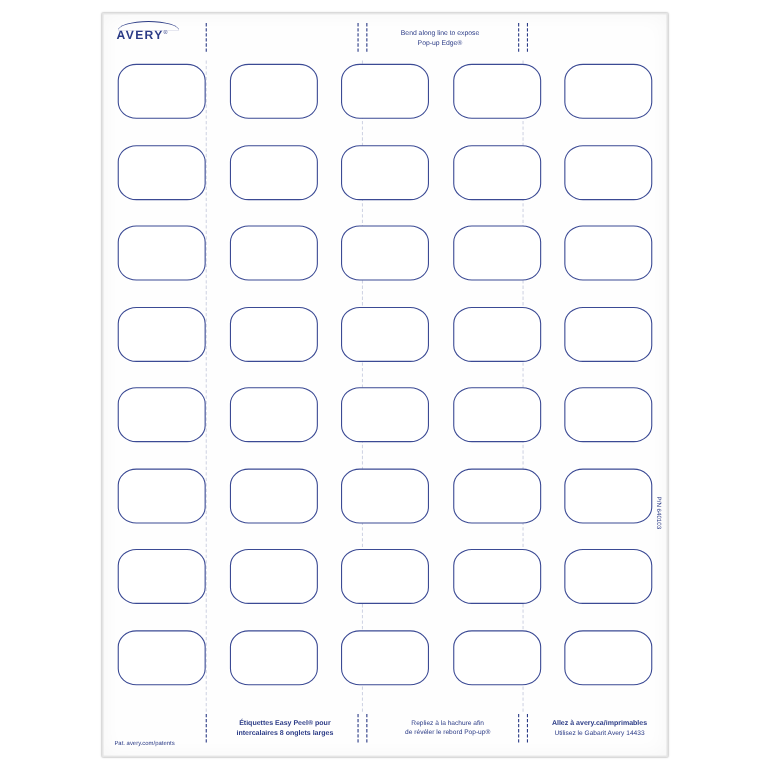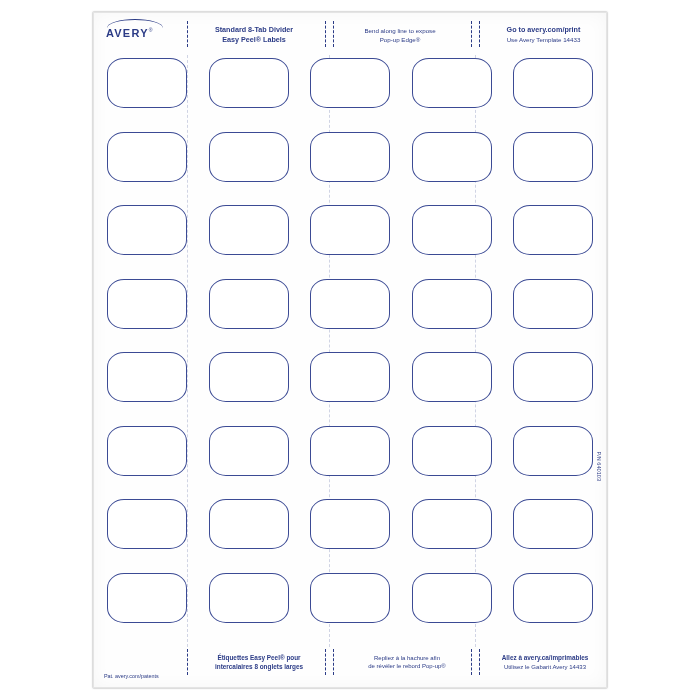--- a/index.html
+++ b/index.html
@@ -198,34 +198,26 @@
 
   <div id="sheet">
 
     <div class="header">
 
       <div class="avery-logo">
         <div class="swoosh"></div>
         <div class="wordmark"><span>AVERY</span><span class="reg">®</span></div>
       </div>
 
-      <div class="hdr-block hdr-1">
-        <div>Standard 8-Tab Divider</div>
-        <div>Easy Peel® Labels</div>
-      </div>
 
       <div class="hdr-block small hdr-2">
         <div>Bend along line to expose</div>
         <div>Pop-up Edge®</div>
       </div>
 
-      <div class="hdr-block hdr-3">
-        <div>Go to avery.com/print</div>
-        <div class="line2">Use Avery Template 14433</div>
-      </div>
     </div>
 
     <div class="perf header-seg" style="left:93px;"></div>
     <div class="perf header-seg" style="left:231px;"></div>
     <div class="perf header-seg" style="left:239px;"></div>
     <div class="perf header-seg" style="left:377px;"></div>
     <div class="perf header-seg" style="left:385px;"></div>
 
     <div class="perf body-seg" style="left:93px;"></div>
     <div class="perf body-seg" style="left:235px;"></div>

